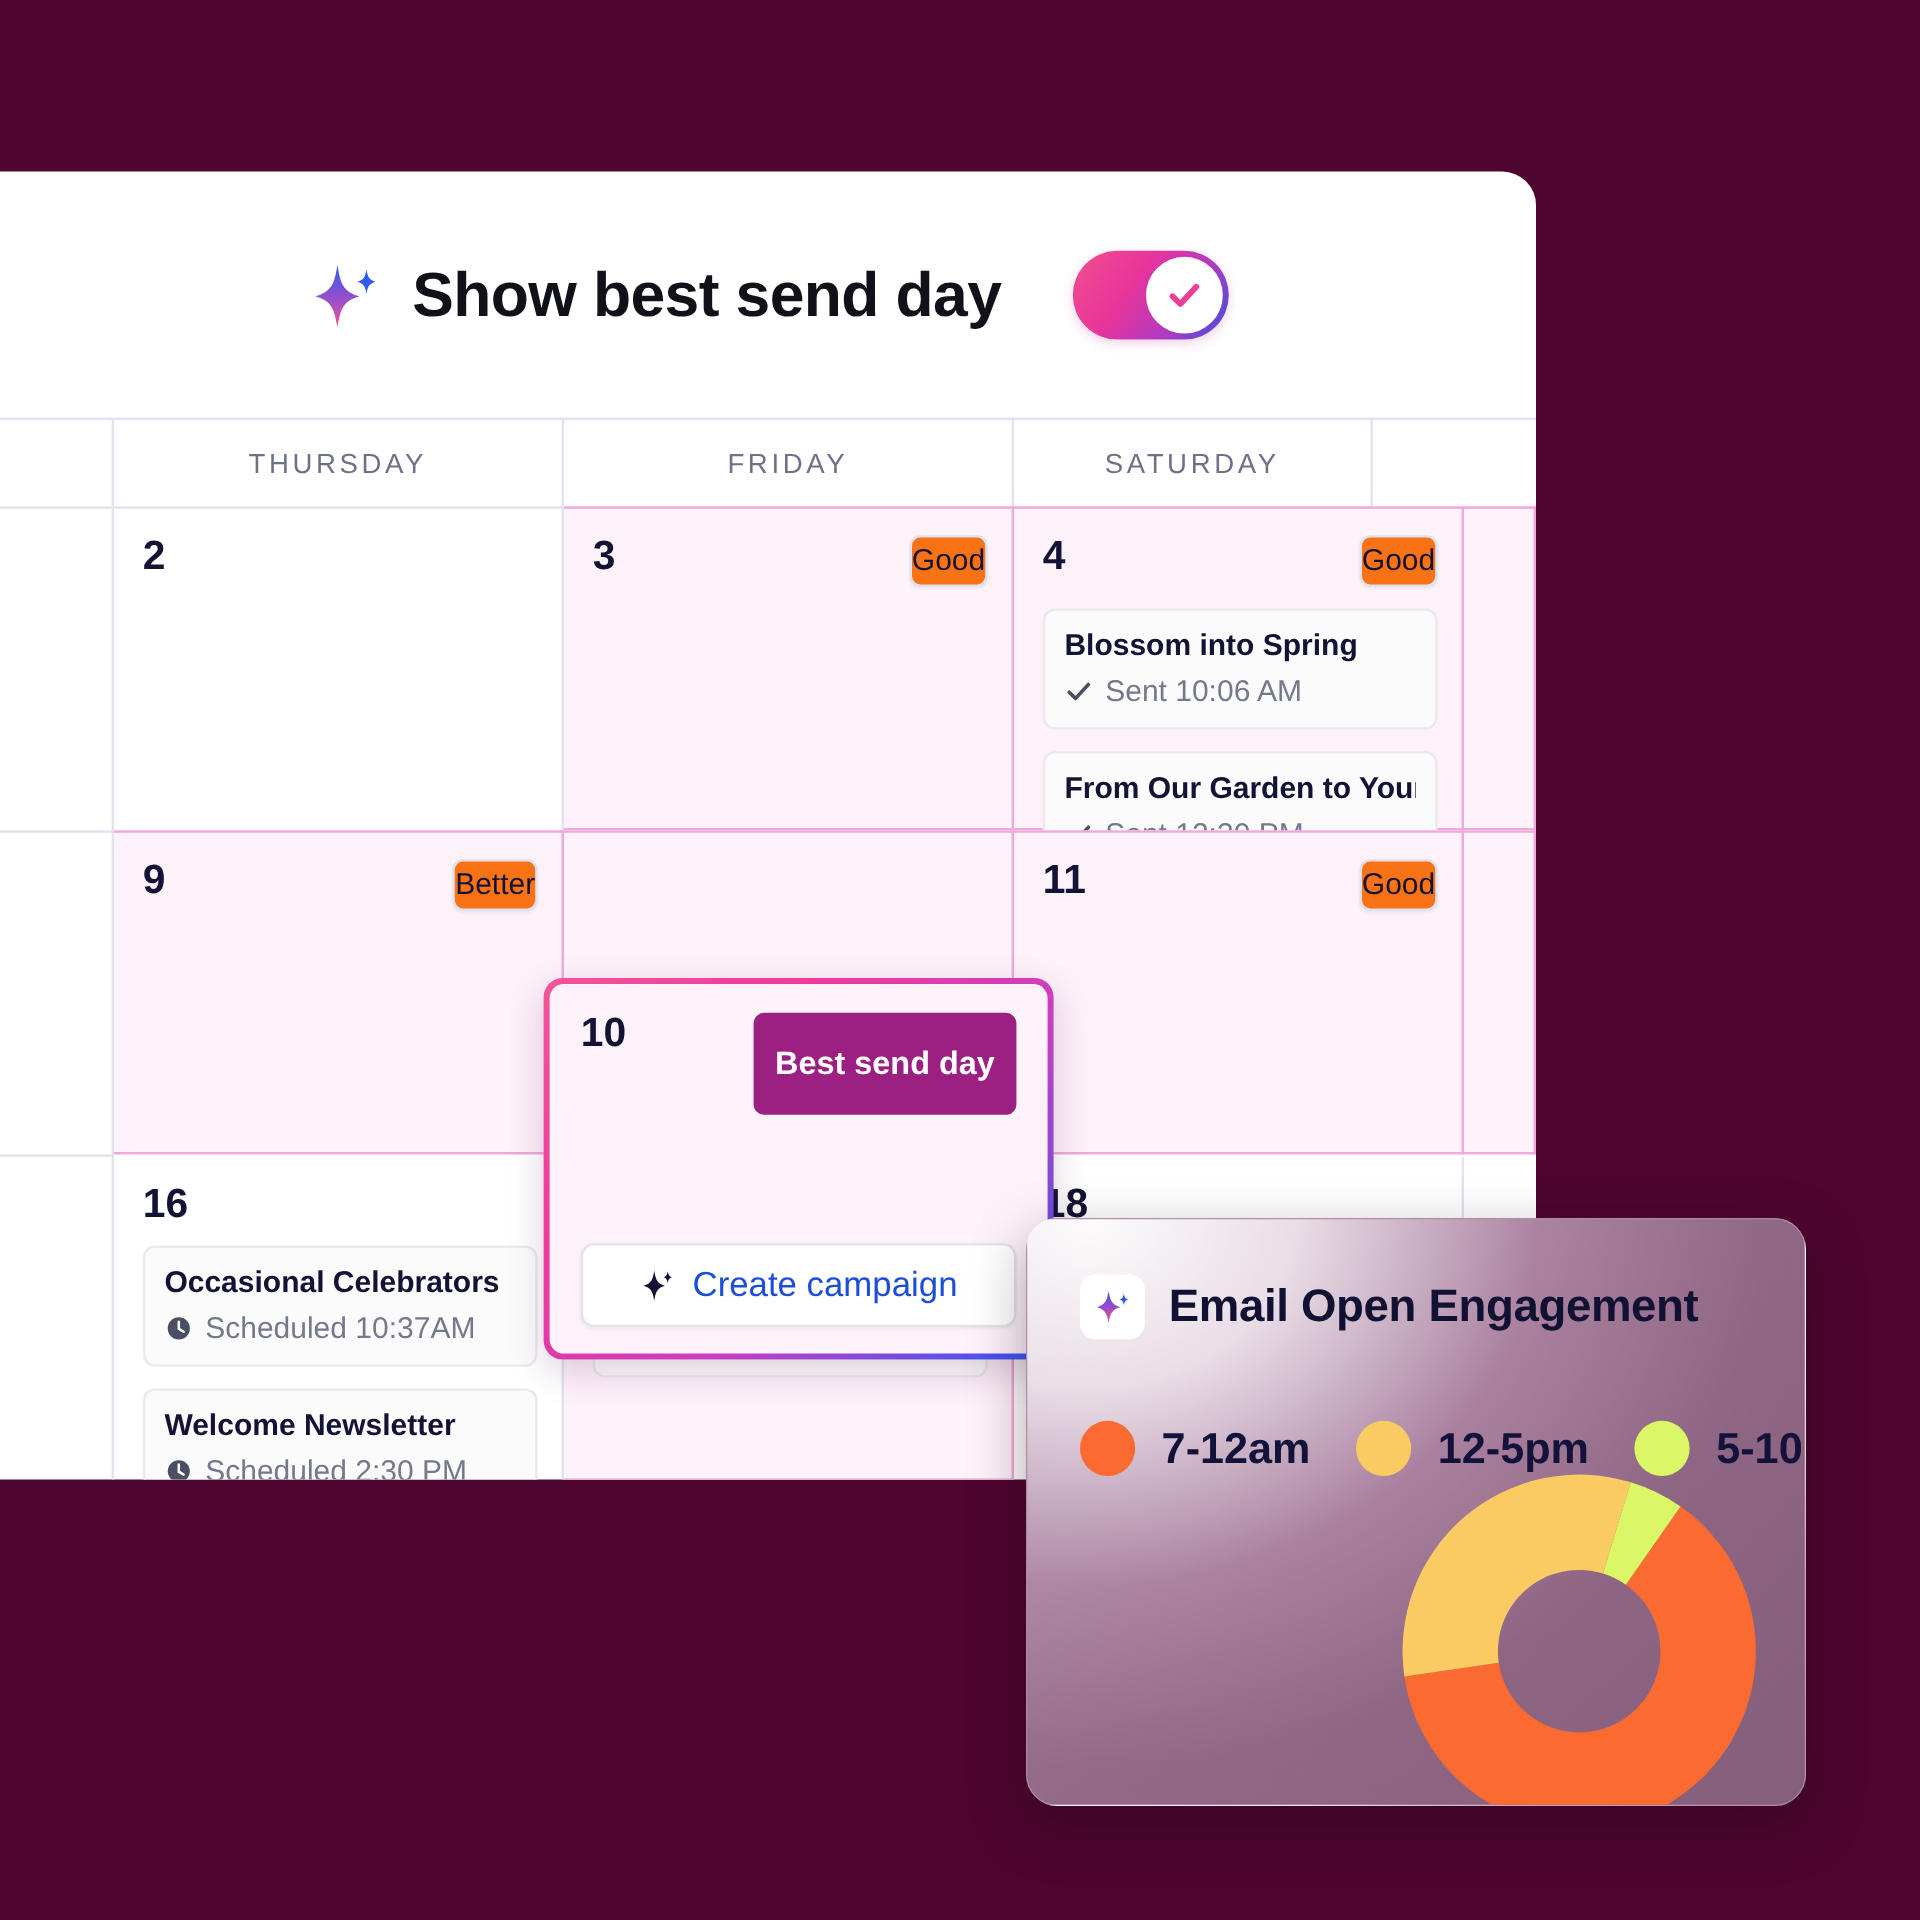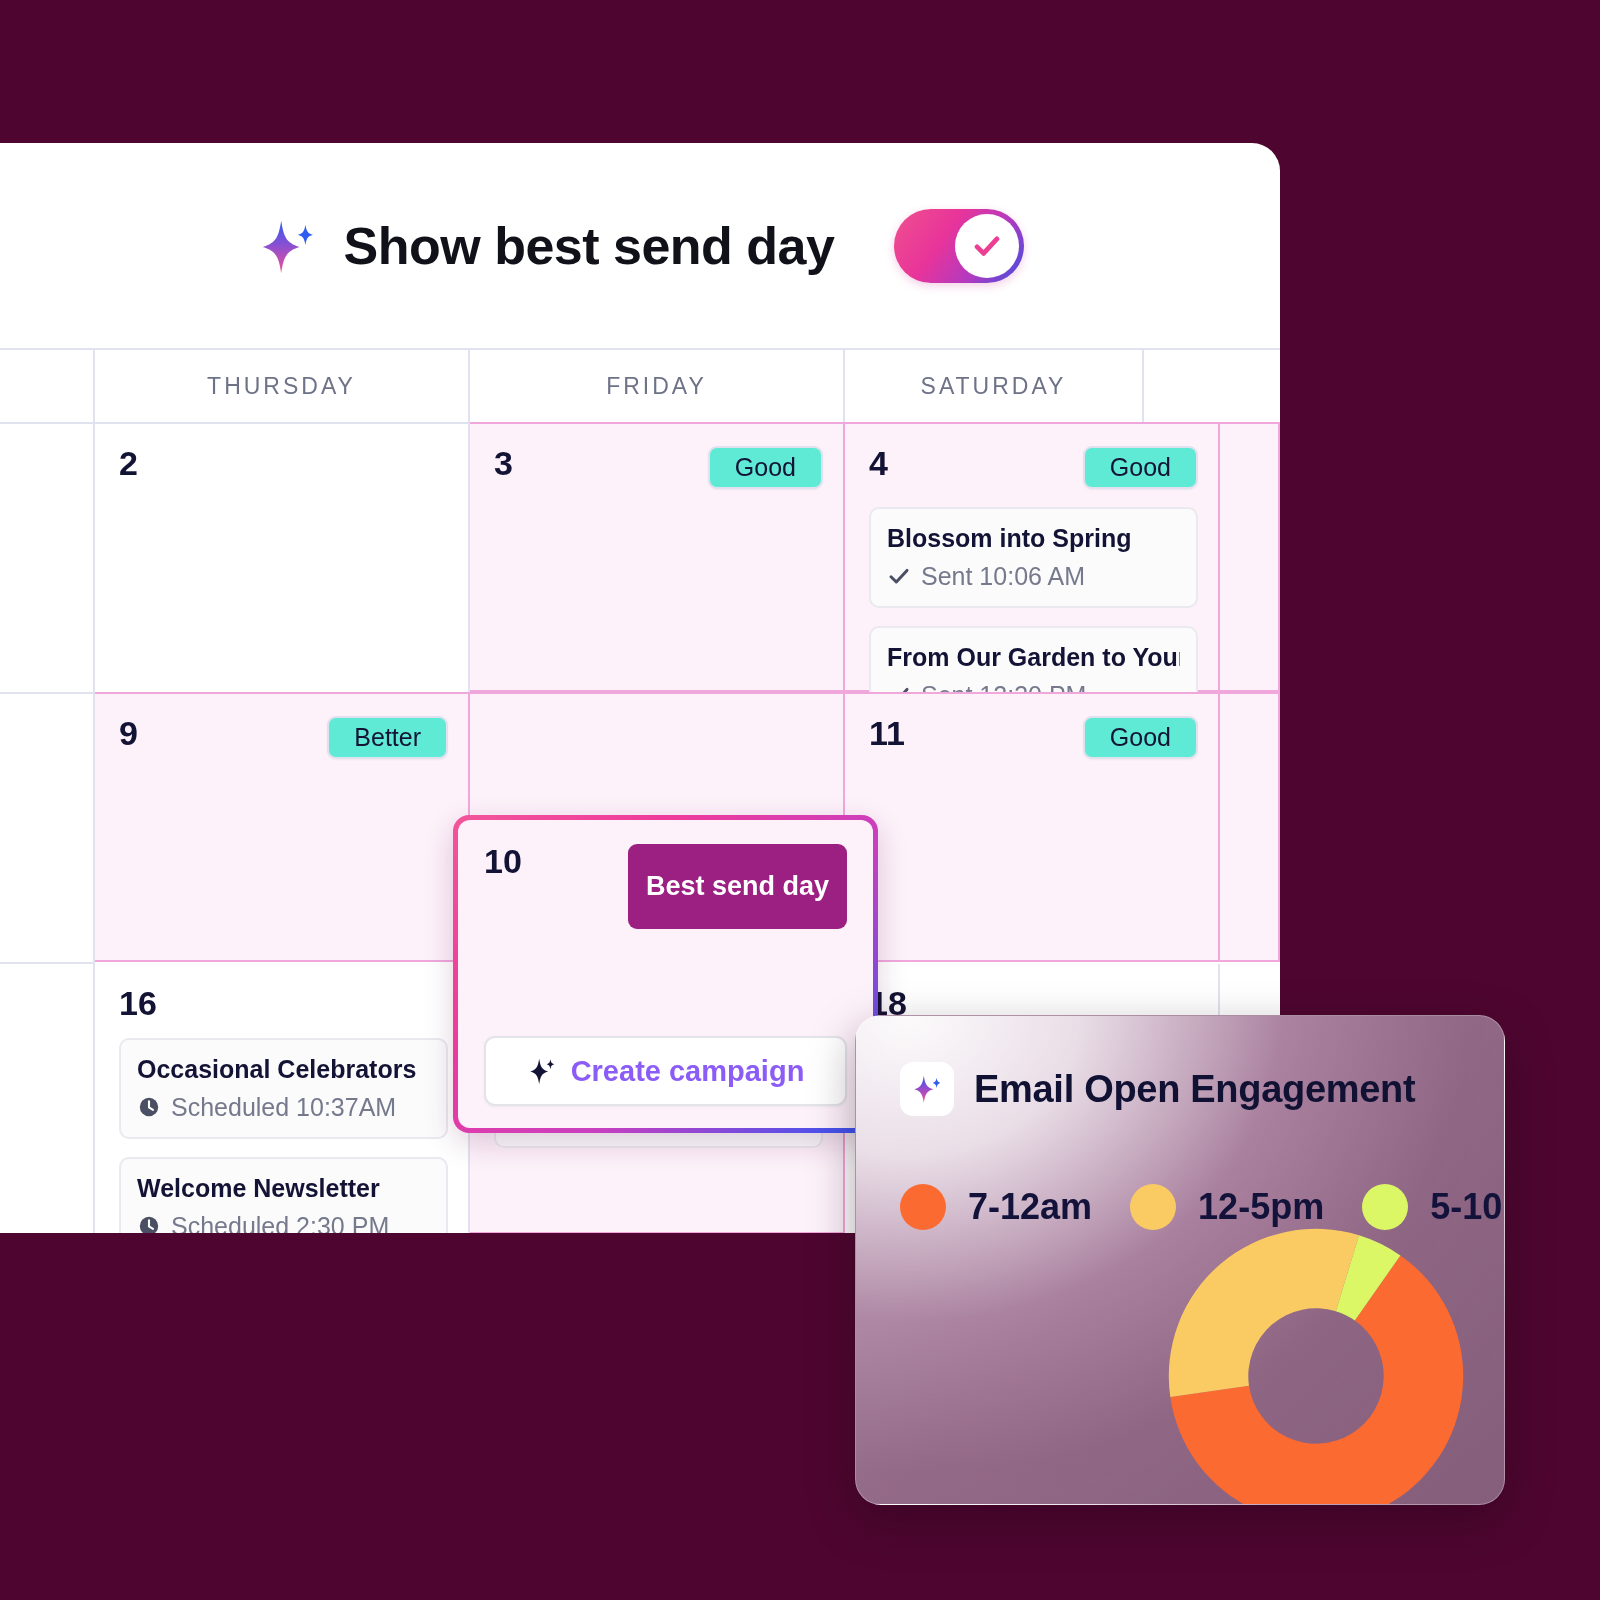--- a/index.html
+++ b/index.html
@@ -103,24 +103,24 @@
   }
 
   .row-a .cal-cell { height: 270px; }
   .row-b .cal-cell { height: 270px; }
   .row-c .cal-cell { height: 272px; }
 
   .day-top { display: flex; align-items: flex-start; justify-content: space-between; }
   .day-num { font-size: 34px; font-weight: 700; color: #131335; line-height: 1; }
 
   .rank-badge {
-    background: #5eead4;
+    background: #f97316;
     border: 2px solid #dfe1ee;
     border-radius: 9px;
-    padding: 7px 25px;
+    padding: 7px 0;
     font-size: 25px;
     color: #131335;
     line-height: 1;
     box-shadow: 0 1px 2px rgba(0,0,0,.05);
     white-space: nowrap;
   }
 
   .event-card {
     background: #fbfbfc;
     border: 2px solid #e9e9ef;
@@ -172,21 +172,21 @@
     line-height: 1;
     white-space: nowrap;
   }
   #create-campaign-button {
     margin-top: auto;
     background: #fff;
     border: 2px solid #e3e3ea;
     border-radius: 11px;
     height: 70px;
     display: flex; align-items: center; justify-content: center; gap: 14px;
-    font-size: 29px; font-weight: 700; color: #8b5cf6;
+    font-size: 29px; font-weight: 400; color: #1d4ed8;
     cursor: pointer;
     box-shadow: 0 1px 3px rgba(0,0,0,.05);
   }
   #create-campaign-button svg { width: 30px; height: 30px; }
 
   
   #engagement-card {
     position: absolute;
     left: 855px; top: 1015px;
     width: 650px; height: 490px;

